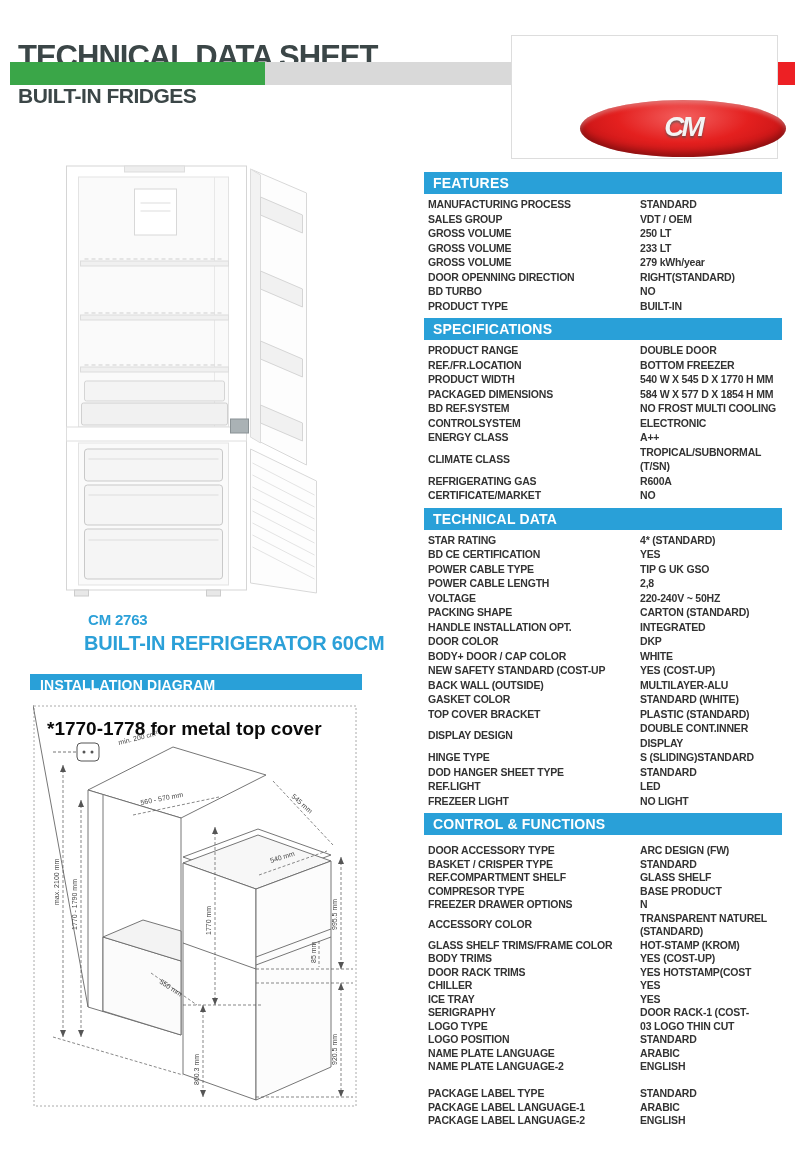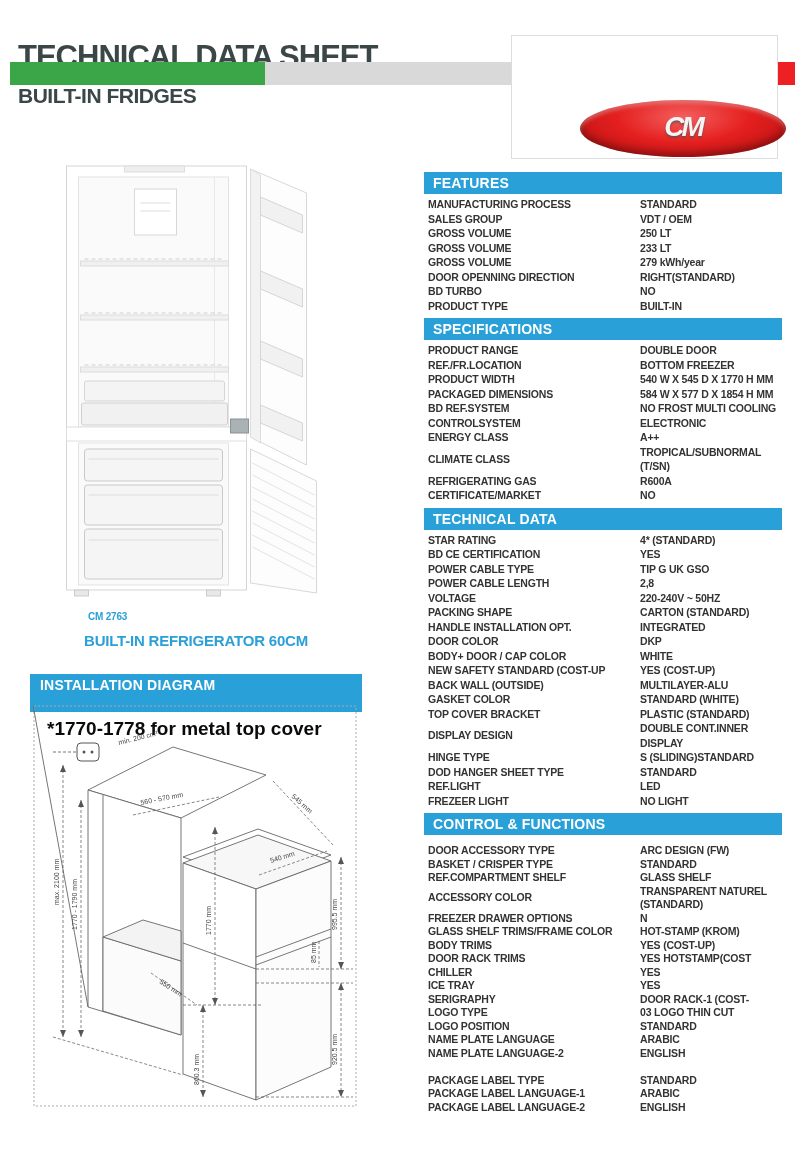--- a/index.html
+++ b/index.html
@@ -27,24 +27,24 @@
     box-shadow:inset 0 -4px 8px rgba(0,0,0,.35), inset 0 3px 4px rgba(255,255,255,.35);
     display:flex;align-items:center;justify-content:center;
   }
   .brand-logo .cm{
     font-size:28px;font-weight:800;font-style:italic;color:#f4f4f4;
     letter-spacing:-3px;text-shadow:0 2px 2px rgba(80,80,80,.7);line-height:1;
     transform:translateY(-2px);
   }
   
   .product-photo{position:absolute;left:52px;top:163px;width:275px;height:435px;}
-  .model-number{position:absolute;left:88px;top:611px;font-size:10px;font-weight:700;color:#2ba0d8;letter-spacing:-0.2px;}
-  .product-name{position:absolute;left:84px;top:632px;font-size:15px;font-weight:700;color:#2ba0d8;letter-spacing:-0.2px;}
+  .model-number{position:absolute;left:88px;top:611px;font-size:15px;font-weight:700;color:#2ba0d8;letter-spacing:-0.2px;}
+  .product-name{position:absolute;left:84px;top:632px;font-size:20px;font-weight:700;color:#2ba0d8;letter-spacing:-0.2px;}
   .install-bar{
-    position:absolute;left:30px;top:674px;width:332px;height:38px;background:#29a0d8;
+    position:absolute;left:30px;top:674px;width:332px;height:16px;background:#29a0d8;
     color:#fff;font-size:14px;font-weight:700;line-height:22px;padding-left:10px;box-sizing:border-box;
     letter-spacing:0.2px;
   }
   .install-diagram{position:absolute;left:33px;top:705px;width:325px;height:408px;}
   .install-diagram text{font-family:"Liberation Sans",sans-serif;fill:#444;font-size:7px;}
   .install-diagram .diag-title{font-size:19px;font-weight:800;fill:#0a0a0a;letter-spacing:0px;}
   
   .right-col{position:absolute;left:424px;top:172px;width:358px;}
   .section{margin-bottom:5px;}
   .sec-header{
@@ -387,26 +387,30 @@
         </div>
         <div class="row">
           <span class="lbl">BASKET / CRISPER TYPE</span>
           <span class="val">STANDARD</span>
         </div>
         <div class="row">
           <span class="lbl">REF.COMPARTMENT SHELF</span>
           <span class="val">GLASS SHELF</span>
         </div>
         <div class="row">
+          <span class="lbl">COMPRESOR TYPE</span>
+          <span class="val">BASE PRODUCT</span>
+        </div>
+        <div class="row">
+          <span class="lbl">FREEZER DRAWER OPTIONS</span>
+          <span class="val">N</span>
+        </div>
+        <div class="row">
           <span class="lbl">ACCESSORY COLOR</span>
           <span class="val">TRANSPARENT NATUREL (STANDARD)</span>
-        </div>
-        <div class="row">
-          <span class="lbl">FREEZER DRAWER OPTIONS</span>
-          <span class="val">N</span>
         </div>
         <div class="row">
           <span class="lbl">GLASS SHELF TRIMS/FRAME COLOR</span>
           <span class="val">HOT-STAMP (KROM)</span>
         </div>
         <div class="row">
           <span class="lbl">BODY TRIMS</span>
           <span class="val">YES (COST-UP)</span>
         </div>
         <div class="row">

